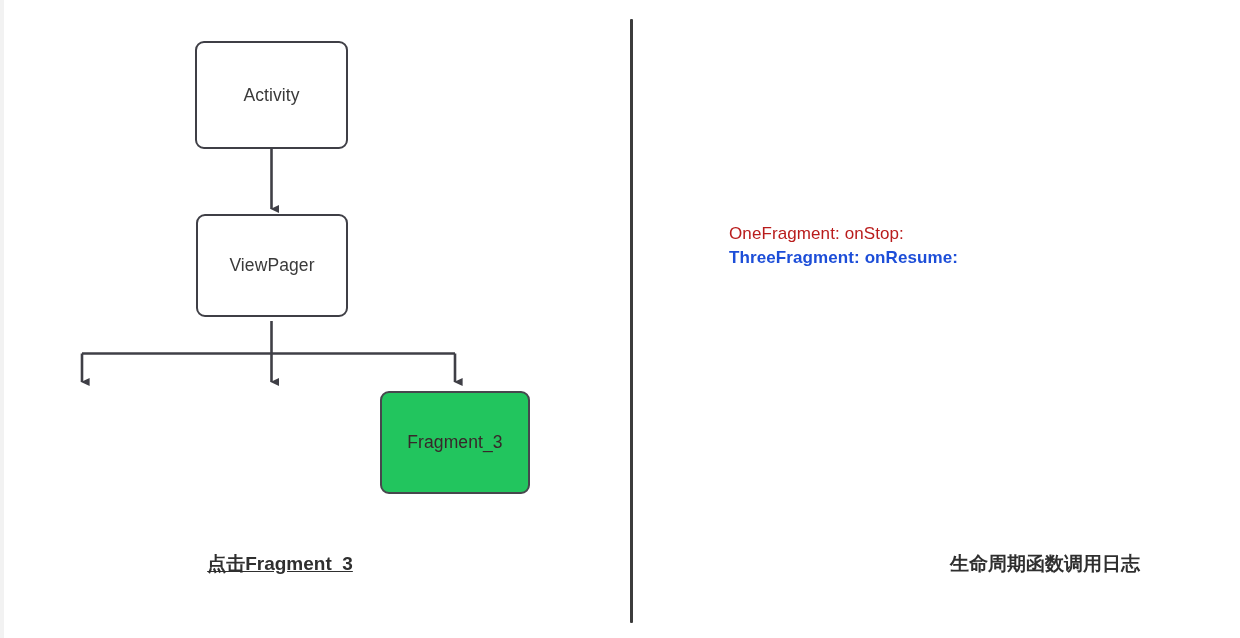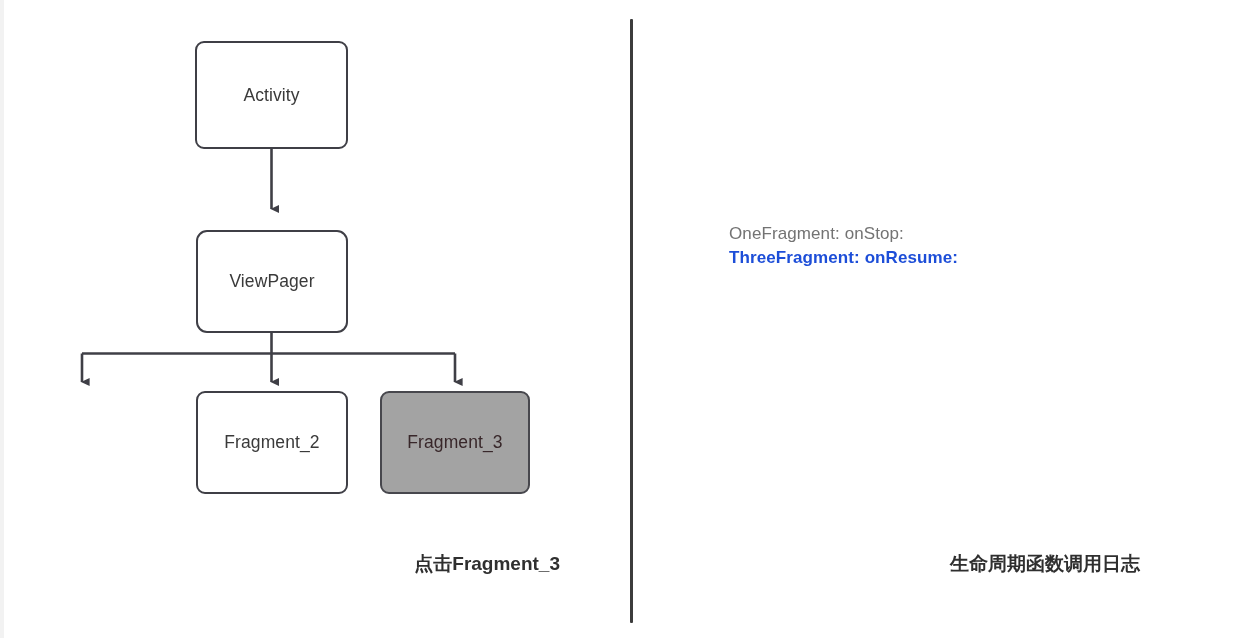--- a/index.html
+++ b/index.html
@@ -43,61 +43,61 @@
     display: flex;
     align-items: center;
     justify-content: center;
     color: #3a3a3a;
     font-size: 17.5px;
     font-weight: 400;
     letter-spacing: .1px;
     white-space: nowrap;
   }
   .node.highlight {
-    background: #a3a3a3;
+    background: #22c55e;
     border-color: #47474d;
     color: #38272a;
     text-align: right;
   }
 
   #node-activity   { left: 195px; top: 41px;  width: 153px; height: 108px; }
-  #node-viewpager  { left: 196px; top: 230px; width: 152px; height: 103px; border-radius: 11px; }
+  #node-viewpager  { left: 196px; top: 214px; width: 152px; height: 103px; }
   #node-fragment-1 { left: 8px;   top: 391px; width: 150px; height: 103px; }
   #node-fragment-2 { left: 196px; top: 391px; width: 152px; height: 103px; }
   #node-fragment-3 { left: 380px; top: 391px; width: 150px; height: 103px; }
 
   
   #connectors {
     position: absolute;
     left: 0; top: 0;
     width: 620px; height: 638px;
     pointer-events: none;
   }
 
   
   .caption {
     position: absolute;
     font-size: 19px;
     font-weight: 700;
     color: #2f2f2f;
     white-space: nowrap;
   }
-  #caption-left  { left: 0;     top: 551px; width: 560px; text-align: right; }
+  #caption-left  { left: 0;     top: 551px; width: 560px; text-align: center; text-decoration: underline; }
   #caption-right { left: 700px; top: 551px; width: 690px; text-align: center; }
 
   
   #log-panel {
     position: absolute;
     left: 729px;
     top: 222px;
     line-height: 24px;
   }
   .log-line {
     font-size: 17px;
-    color: #737373;
+    color: #b91c1c;
     white-space: nowrap;
     letter-spacing: .1px;
   }
   .log-line.emphasis {
     color: #1d4ed8;
     font-weight: 700;
   }
 </style>
 </head>
 <body>
@@ -122,21 +122,20 @@
     <path d="M82,353.5 L82,382" stroke="#3f3f46" stroke-width="2.6" fill="none" marker-end="url(#arrowhead)"></path>
     <path d="M271.5,353.5 L271.5,382" stroke="#3f3f46" stroke-width="2.6" fill="none" marker-end="url(#arrowhead)"></path>
     <path d="M455,353.5 L455,382" stroke="#3f3f46" stroke-width="2.6" fill="none" marker-end="url(#arrowhead)"></path>
   </svg>
 
   <div class="node" id="node-activity">Activity</div>
 
   <div class="node" id="node-viewpager">ViewPager</div>
 
 
-  <div class="node" id="node-fragment-2">Fragment_2</div>
 
   <div class="node highlight" id="node-fragment-3">Fragment_3</div>
 
   <div class="caption" id="caption-left">点击Fragment_3</div>
 
   <div class="divider"></div>
 
   <div id="log-panel">
     <div class="log-line">OneFragment: onStop:</div>
     <div class="log-line emphasis">ThreeFragment: onResume:</div>

